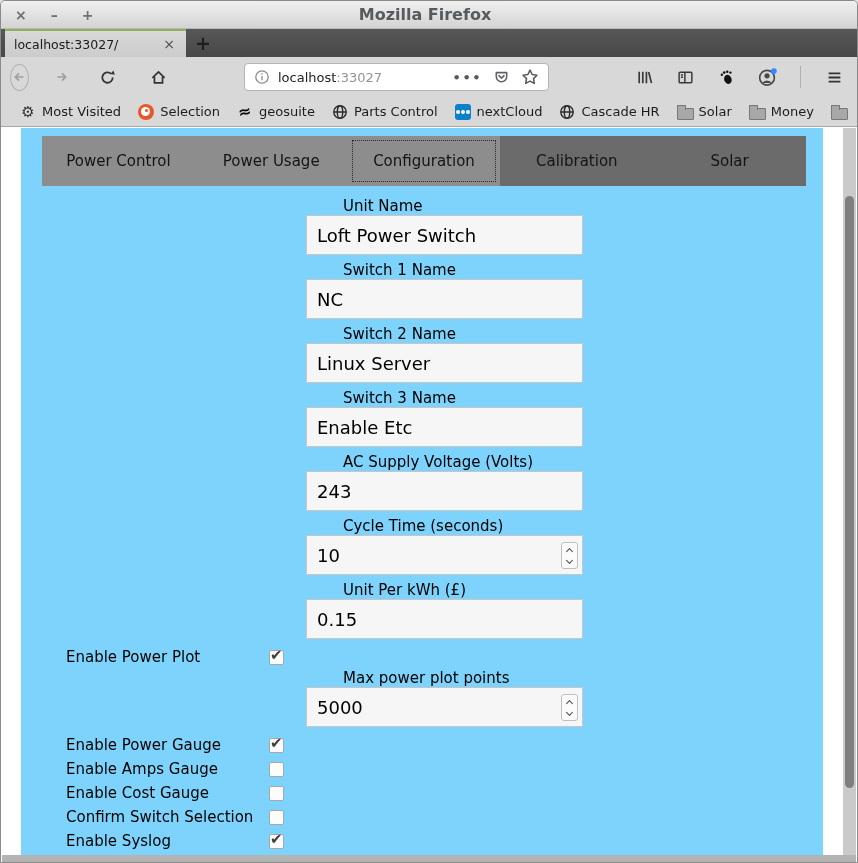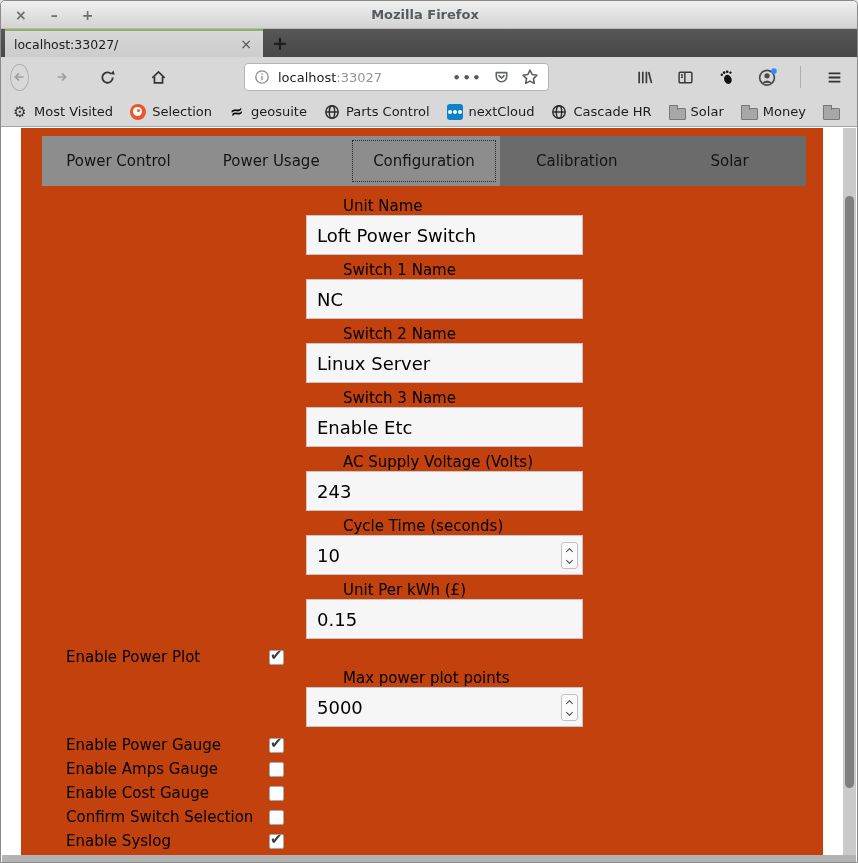--- a/index.html
+++ b/index.html
@@ -5,25 +5,25 @@
   html,body{margin:0;padding:0;background:#e2e2e2;font-family:"DejaVu Sans","Liberation Sans",sans-serif;}
   *{box-sizing:border-box;}
   .window{position:relative;width:858px;height:863px;background:#fff;border:1px solid #8a8a8a;
           border-radius:5px 5px 0 0;overflow:hidden;}
 
   
   .titlebar{height:28px;background:linear-gradient(#f0f0f0,#d3d3d3);border-bottom:1px solid #b9b9b9;
             border-radius:4px 4px 0 0;position:relative;display:flex;align-items:center;}
   .win-controls{display:flex;gap:24px;margin-left:14px;}
   .wbtn{font-size:14px;font-weight:bold;color:#6f6f6f;line-height:1;cursor:default;}
-  .win-title{position:absolute;left:0;right:8px;text-align:center;font-size:13px;font-weight:bold;color:#565b5f;}
+  .win-title{position:absolute;left:0;right:8px;text-align:center;font-size:16px;font-weight:bold;color:#565b5f;}
 
   
   .tabstrip{height:28px;background:linear-gradient(#575757,#484848);display:flex;align-items:stretch;}
-  .btab{margin-left:4px;width:258px;background:linear-gradient(#d8d8d8,#cccccc);border-top:2px solid #8fb05e;
+  .btab{margin-left:4px;width:181px;background:linear-gradient(#d8d8d8,#cccccc);border-top:2px solid #8fb05e;
         display:flex;align-items:center;padding:0 9px;font-size:12.5px;color:#1b1b1b;}
   .btab-title{flex:1;white-space:nowrap;overflow:hidden;}
   .btab-close{color:#4f4f4f;font-size:14px;padding:0 2px;}
   .newtab{width:34px;display:flex;align-items:center;justify-content:center;color:#1e1e1e;font-size:19px;font-weight:bold;}
 
   
   .navbar{height:40px;background:#d8d8d8;display:flex;align-items:center;padding:0 9px;gap:24px;}
   .navbtn{width:28px;height:28px;display:flex;align-items:center;justify-content:center;background:none;border:none;padding:0;}
   .navbtn svg{display:block;}
   .back-circle{width:27px;height:27px;border:1px solid #b0b0b0;border-radius:50%;}
@@ -31,42 +31,42 @@
           display:flex;align-items:center;padding:0 9px;font-size:13px;}
   .url-host{color:#222;margin-left:8px;}
   .url-port{color:#949494;}
   .url-actions{margin-left:auto;display:flex;align-items:center;gap:11px;}
   .dots{color:#5a5a5a;font-size:13px;letter-spacing:1.5px;font-weight:bold;}
   .cluster{margin-left:57px;display:flex;align-items:center;gap:13px;}
   .vsep{width:1px;height:22px;background:#b0b0b0;margin:0 6px;}
 
   
   .bookmarks{height:30px;background:#d8d8d8;border-bottom:1px solid #a6a6a6;display:flex;align-items:center;
-             padding:0 11px;gap:17px;font-size:13px;color:#1c1c1c;}
+             padding:0 19px;gap:17px;font-size:13px;color:#1c1c1c;}
   .bm{display:flex;align-items:center;gap:6px;white-space:nowrap;}
   .bi{display:inline-flex;width:16px;height:16px;align-items:center;justify-content:center;}
   .icon-gear-icon::before{content:"⚙";font-size:15px;color:#333;}
   .icon-squiggle-icon::before{content:"≈";font-size:16px;font-weight:bold;color:#0a0a0a;transform:rotate(-12deg);display:block;}
   .icon-duckduckgo-icon{background:#e8572c;border-radius:50%;position:relative;}
   .icon-duckduckgo-icon::before{content:"";width:9px;height:9px;background:#fff;border-radius:50%;
                                 position:absolute;left:3px;top:3px;}
   .icon-duckduckgo-icon::after{content:"";width:3px;height:3px;background:#e8572c;border-radius:50%;
                                position:absolute;left:7px;top:5px;}
   .icon-nextcloud-icon{background:#0c82c9;border-radius:3px;position:relative;}
   .icon-nextcloud-icon::before{content:"";width:4px;height:4px;background:#fff;border-radius:50%;
                                box-shadow:-5px 0 0 #fff,5px 0 0 #fff;}
   .icon-folder-icon{position:relative;}
   .icon-folder-icon::before{content:"";position:absolute;left:0;top:4px;width:15px;height:10px;
                             background:#a8a8a8;border:1px solid #787878;border-radius:1px;}
   .icon-folder-icon::after{content:"";position:absolute;left:0;top:1px;width:7px;height:4px;
                            background:#a8a8a8;border:1px solid #787878;border-bottom:none;border-radius:1px 1px 0 0;}
 
   
   .viewport{position:absolute;top:127px;left:1px;right:1px;bottom:7px;background:#fff;}
-  .container{position:absolute;left:19px;top:0;width:802px;bottom:0;background:#c2410c;}
+  .container{position:absolute;left:19px;top:0;width:802px;bottom:0;background:#7dd3fc;}
   .scrollbar{position:absolute;right:0;top:0;width:13px;bottom:0;background:#cacaca;}
   .scroll-thumb{position:absolute;left:2px;top:68px;width:9px;height:592px;background:#7f7f7f;border-radius:5px;}
   .bottom-edge{position:absolute;left:1px;right:1px;bottom:0;height:7px;background:#b3b3b3;}
 
   
   .ptabs{margin:8px 0 0 21px;width:764px;height:50px;display:flex;}
   .ptab{flex:1;display:flex;align-items:center;justify-content:center;font-size:15px;color:#141414;}
   .ptab.light{background:#8d8d8d;}
   .ptab.dark{background:#6b6b6b;}
   .ptab.selected{outline:1px dotted #2a2a2a;outline-offset:-5px;}

